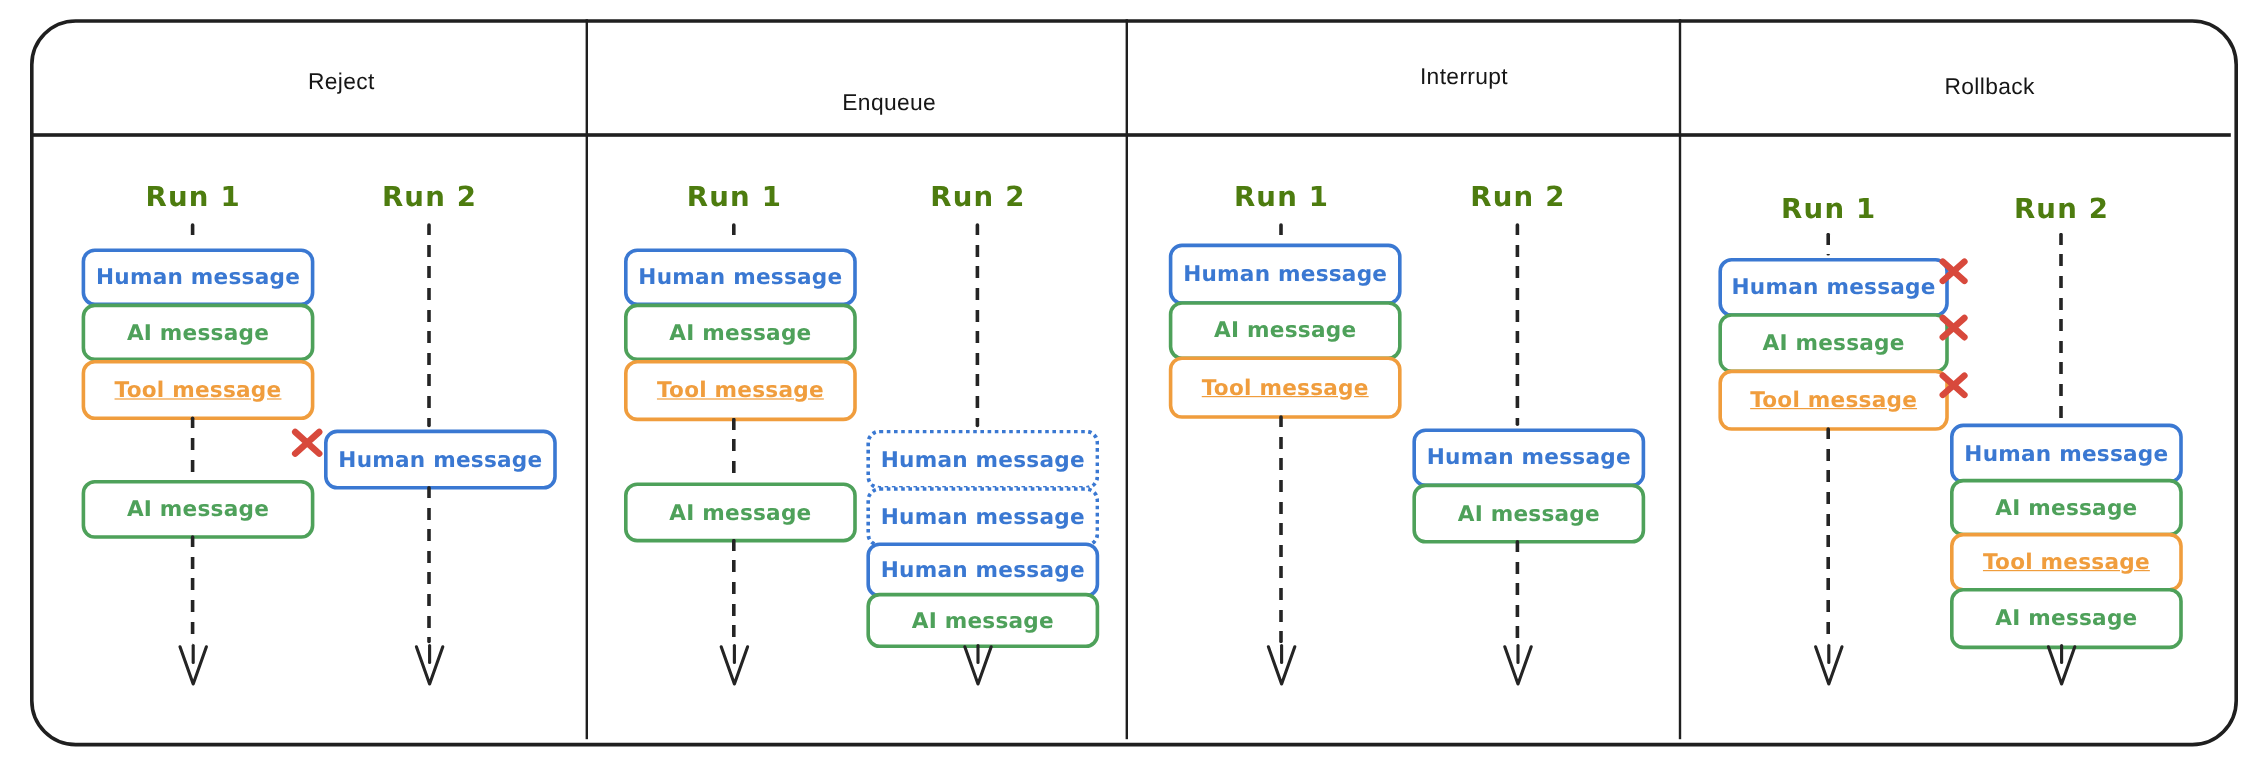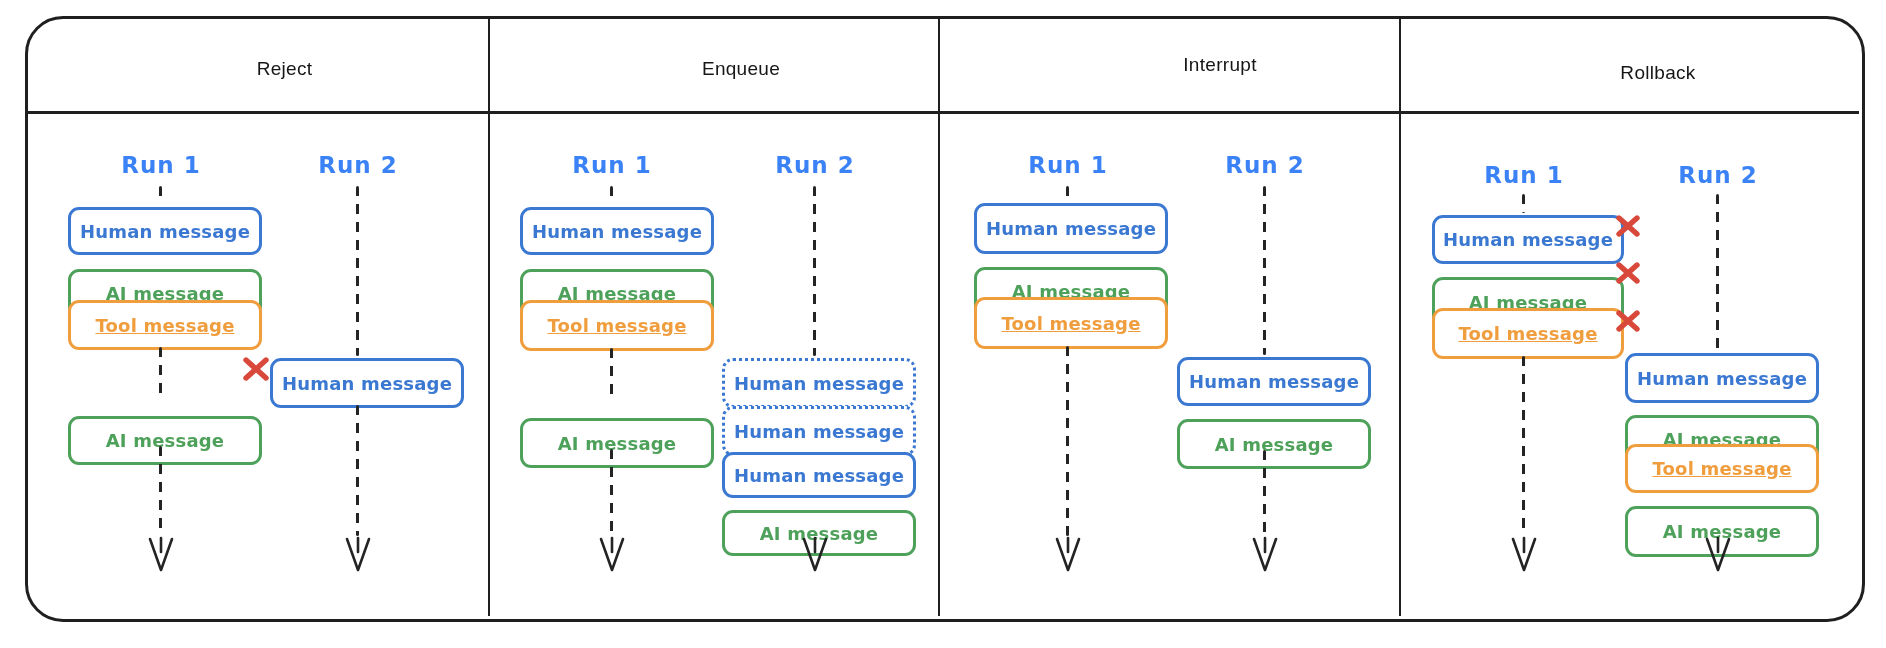--- a/index.html
+++ b/index.html
@@ -7,27 +7,27 @@
     position:relative;width:1886px;height:648px;background:#ffffff;overflow:hidden;
     font-family:"DejaVu Sans", sans-serif;
     --human:#3a78d2; --ai:#4ea15a; --tool:#f09d3d; --x-mark:#d8493c; --ink:#1f1f1f;
   }
   .frame{position:absolute;left:25px;top:16px;width:1834px;height:600px;
     border:3px solid var(--ink);border-radius:38px;background:#fff;}
   .hsep{position:absolute;left:25px;top:111px;width:1834px;height:0;border-top:3px solid var(--ink);}
   .vsep{position:absolute;top:16px;height:600px;width:0;border-left:2.4px solid var(--ink);}
   .panel-title{position:absolute;text-align:center;
     font-family:"Liberation Sans", sans-serif;font-size:19px;font-weight:400;color:#161616;letter-spacing:.3px;padding-left:28px;}
-  .run-label{position:absolute;width:140px;text-align:center;font-size:23px;font-weight:700;color:#3b82f6;letter-spacing:1px;}
+  .run-label{position:absolute;width:140px;text-align:center;font-size:23px;font-weight:700;color:#4d7c0f;letter-spacing:1px;}
   .vdash{position:absolute;width:3px;border-radius:2px;
     background:repeating-linear-gradient(to bottom, #242424 0 10px, transparent 10px 18px);}
   .msg{position:absolute;display:flex;align-items:center;justify-content:center;
     background:#fff;border-radius:11px;font-size:18px;font-weight:600;letter-spacing:.2px;white-space:nowrap;}
   .msg.human{border:3px solid var(--human);color:var(--human);text-align:center;}
-  .msg.ai{border:3px solid var(--ai);color:var(--ai);margin-top:16px;}
+  .msg.ai{border:3px solid var(--ai);color:var(--ai);}
   .msg.tool{border:3px solid var(--tool);color:var(--tool);text-decoration:underline;}
   .msg.queued{border-style:dotted;}
   .arrow{position:absolute;}
   .arrow line,.arrow polyline{stroke:#242424;stroke-width:2.6;fill:none;stroke-linecap:round;stroke-linejoin:round;}
   .xmark{position:absolute;}
   .xmark line{stroke:var(--x-mark);stroke-width:5.4;stroke-linecap:round;}
 </style>
 </head>
 <body>
 
@@ -62,21 +62,21 @@
         </svg></div>
     <div class="msg human" style="left:270px;top:358px;width:188px;height:44px;">Human message</div>
     <div class="vdash" style="left:356px;top:405px;height:131px;"></div>
     <div class="arrow" style="left:344px;top:536px;"><svg width="28" height="38" viewBox="0 0 28 38">
           <line x1="14" y1="2" x2="14" y2="16"></line>
           <polyline points="3,3 14,34 25,3"></polyline>
         </svg></div>
   </div>
 
   <div class="panel">
-    <div class="panel-title" style="left:488px;top:58px;width:450px;">Enqueue</div>
+    <div class="panel-title" style="left:488px;top:76px;width:450px;">Enqueue</div>
     <div class="run-label" style="left:542px;top:152px;">Run 1</div>
     <div class="run-label" style="left:745px;top:152px;">Run 2</div>
 
     <div class="vdash" style="left:610px;top:186px;height:18px;"></div>
     <div class="msg human" style="left:520px;top:207px;width:188px;height:42px;">Human message</div>
     <div class="msg ai" style="left:520px;top:253px;width:188px;height:42px;">AI message</div>
     <div class="msg tool" style="left:520px;top:300px;width:188px;height:45px;">Tool message</div>
     <div class="vdash" style="left:610px;top:348px;height:52px;"></div>
     <div class="msg ai" style="left:520px;top:402px;width:188px;height:44px;">AI message</div>
     <div class="vdash" style="left:610px;top:449px;height:87px;"></div>

